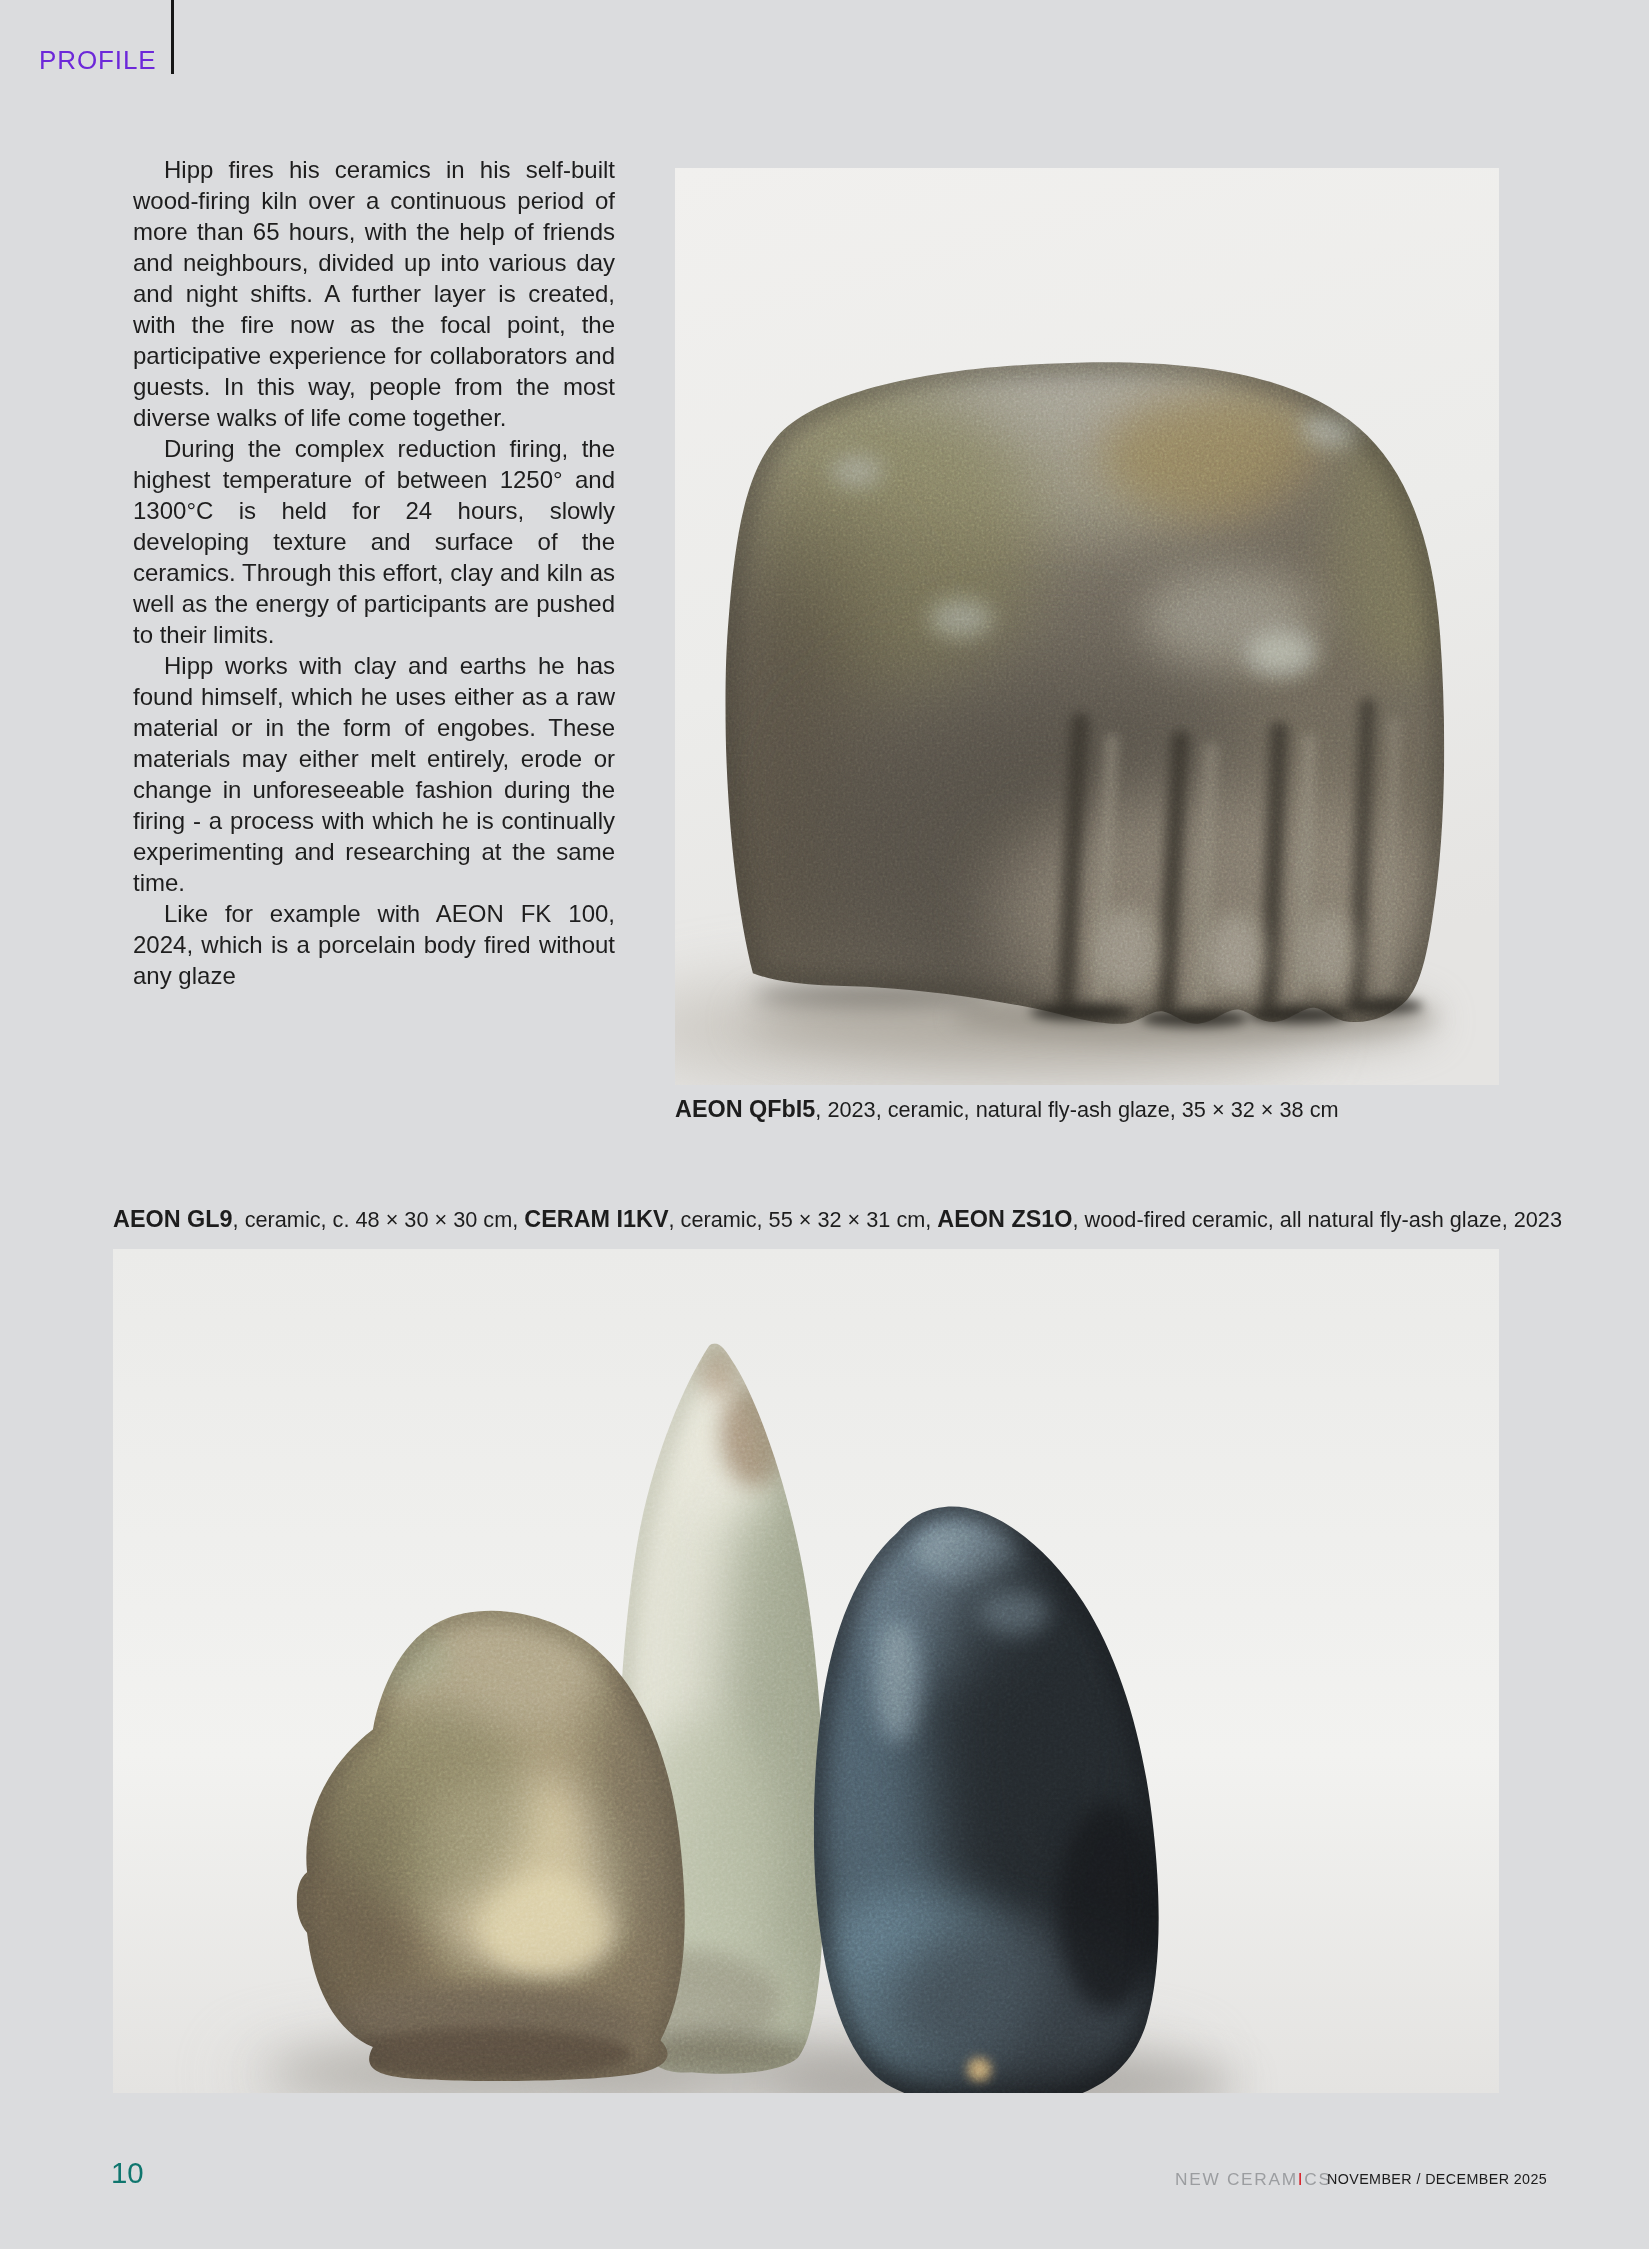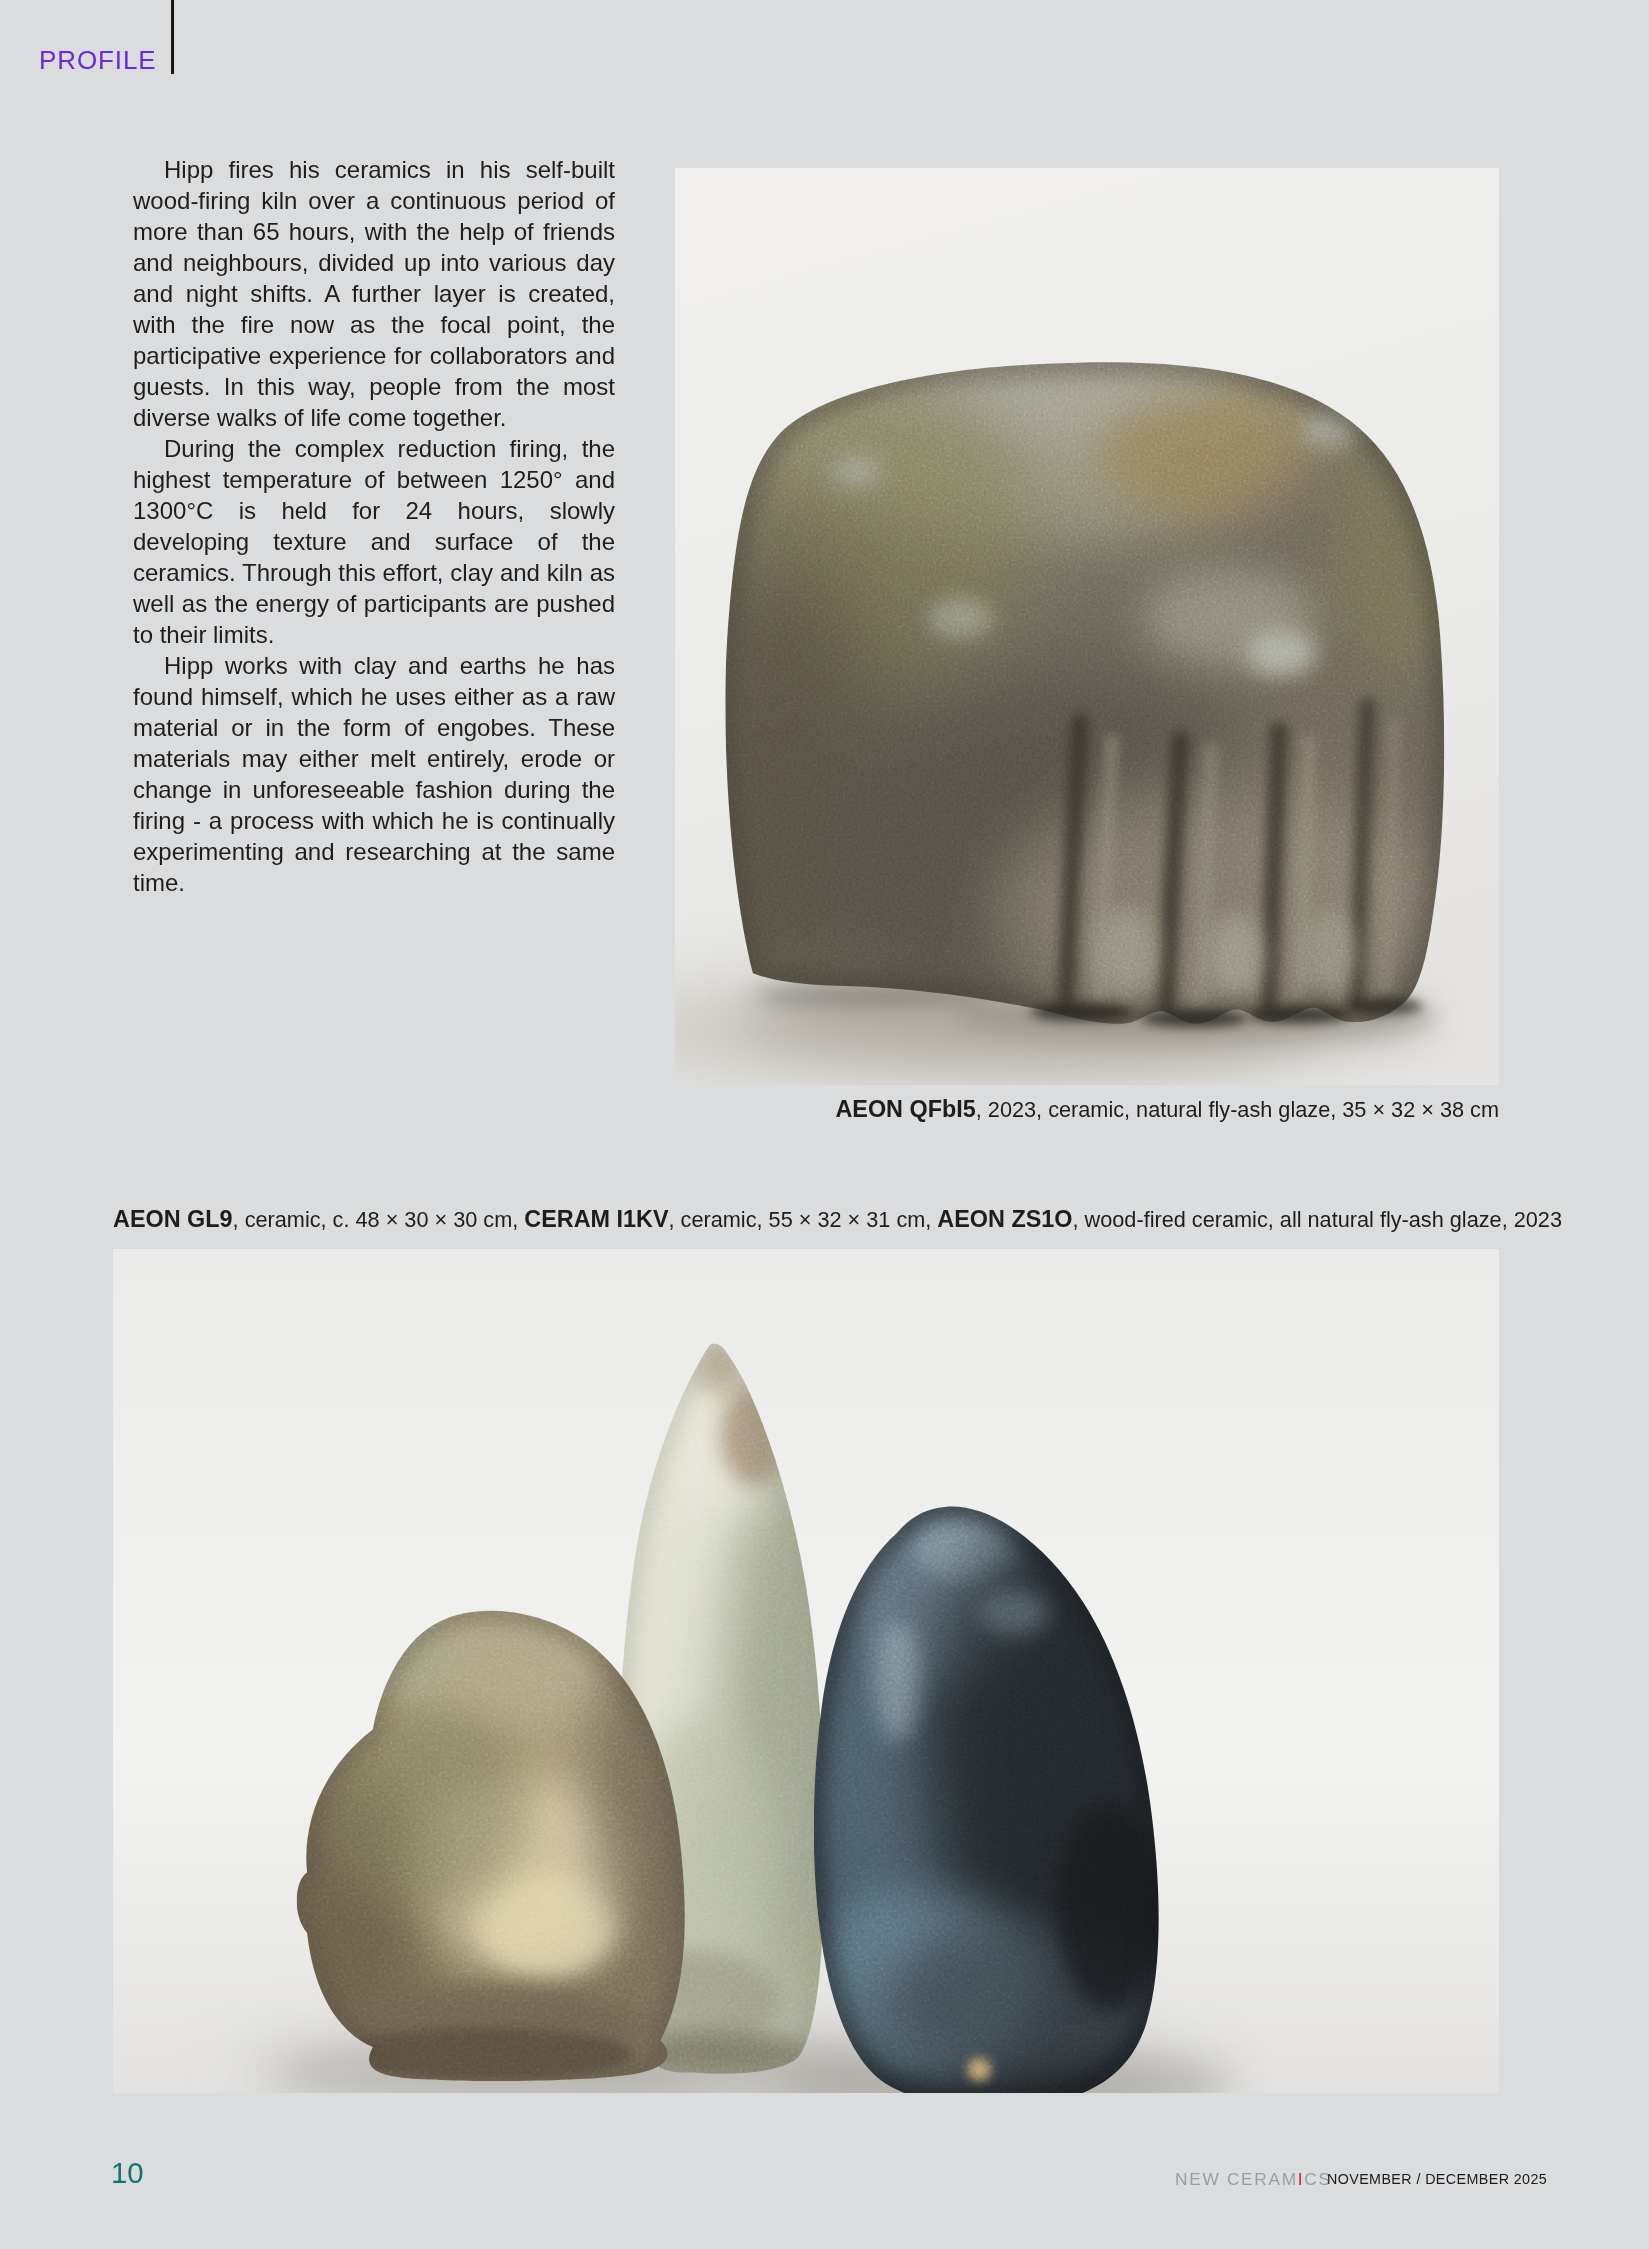--- a/index.html
+++ b/index.html
@@ -24,21 +24,21 @@
   }
   .article p{margin:0;}
   .article p.indent{text-indent:31px;margin-left:22px;}
   
   .photo1{position:absolute;left:675px;top:168px;width:824px;height:917px;margin:0;}
   .photo2{position:absolute;left:113px;top:1249px;width:1386px;height:844px;margin:0;}
   .photo1 svg,.photo2 svg{display:block;width:100%;height:100%;}
   
   .caption{position:absolute;margin:0;font-size:21.7px;color:#1d1d1d;}
   .caption strong{font-weight:700;font-size:23.4px;}
-  .caption1{left:675px;top:1096px;width:824px;text-align:right;}
+  .caption1{left:675px;top:1096px;width:824px;}
   .caption2{left:113px;top:1206px;width:1490px;}
   
   .page-number{position:absolute;left:111px;top:2156px;font-size:29.4px;color:#0f766e;}
   .logo{position:absolute;left:1175px;top:2169px;font-size:17.3px;font-weight:400;
         letter-spacing:1.7px;color:#9b9da0;white-space:nowrap;}
   .logo .accent{color:#d81e26;}
   .issue-date{position:absolute;left:1327px;top:2171px;font-size:14.3px;
         letter-spacing:0.4px;color:#1c1c1c;white-space:nowrap;}
   .blur6{filter:blur(6px);}  .blur12{filter:blur(12px);}
   .blur25{filter:blur(25px);} .blur40{filter:blur(40px);}
@@ -48,20 +48,21 @@
 </head>
 <body>
 
 <span class="section-label">PROFILE</span>
 <span class="header-rule"></span>
 
 <article class="article">
   <p class="indent">Hipp fires his ceramics in his self-built wood-firing kiln over a continuous period of more than 65 hours, with the help of friends and neighbours, divided up into various day and night shifts. A further layer is created, with the fire now as the focal point, the participative experience for collaborators and guests. In this way, people from the most diverse walks of life come together.</p>
   <p class="indent">During the complex reduction firing, the highest temperature of between 1250° and 1300°C is held for 24 hours, slowly developing texture and surface of the ceramics. Through this effort, clay and kiln as well as the energy of participants are pushed to their limits.</p>
   <p class="indent">Hipp works with clay and earths he has found himself, which he uses either as a raw material or in the form of engobes. These materials may either melt entirely, erode or change in unforeseeable fashion during the firing - a process with which he is continually experimenting and researching at the same time.</p>
+  <p class="indent">Like for example with AEON FK 100, 2024, which is a porcelain body fired without any glaze</p>
 </article>
 
 <figure class="photo1">
   <svg viewBox="0 0 952 1059" preserveAspectRatio="none">
     <defs>
       <linearGradient id="p1bg" x1="0" y1="0" x2="0.25" y2="1">
         <stop offset="0" stop-color="#f1f0ee"></stop>
         <stop offset="0.55" stop-color="#ececea"></stop>
         <stop offset="1" stop-color="#e5e4e2"></stop>
       </linearGradient>

